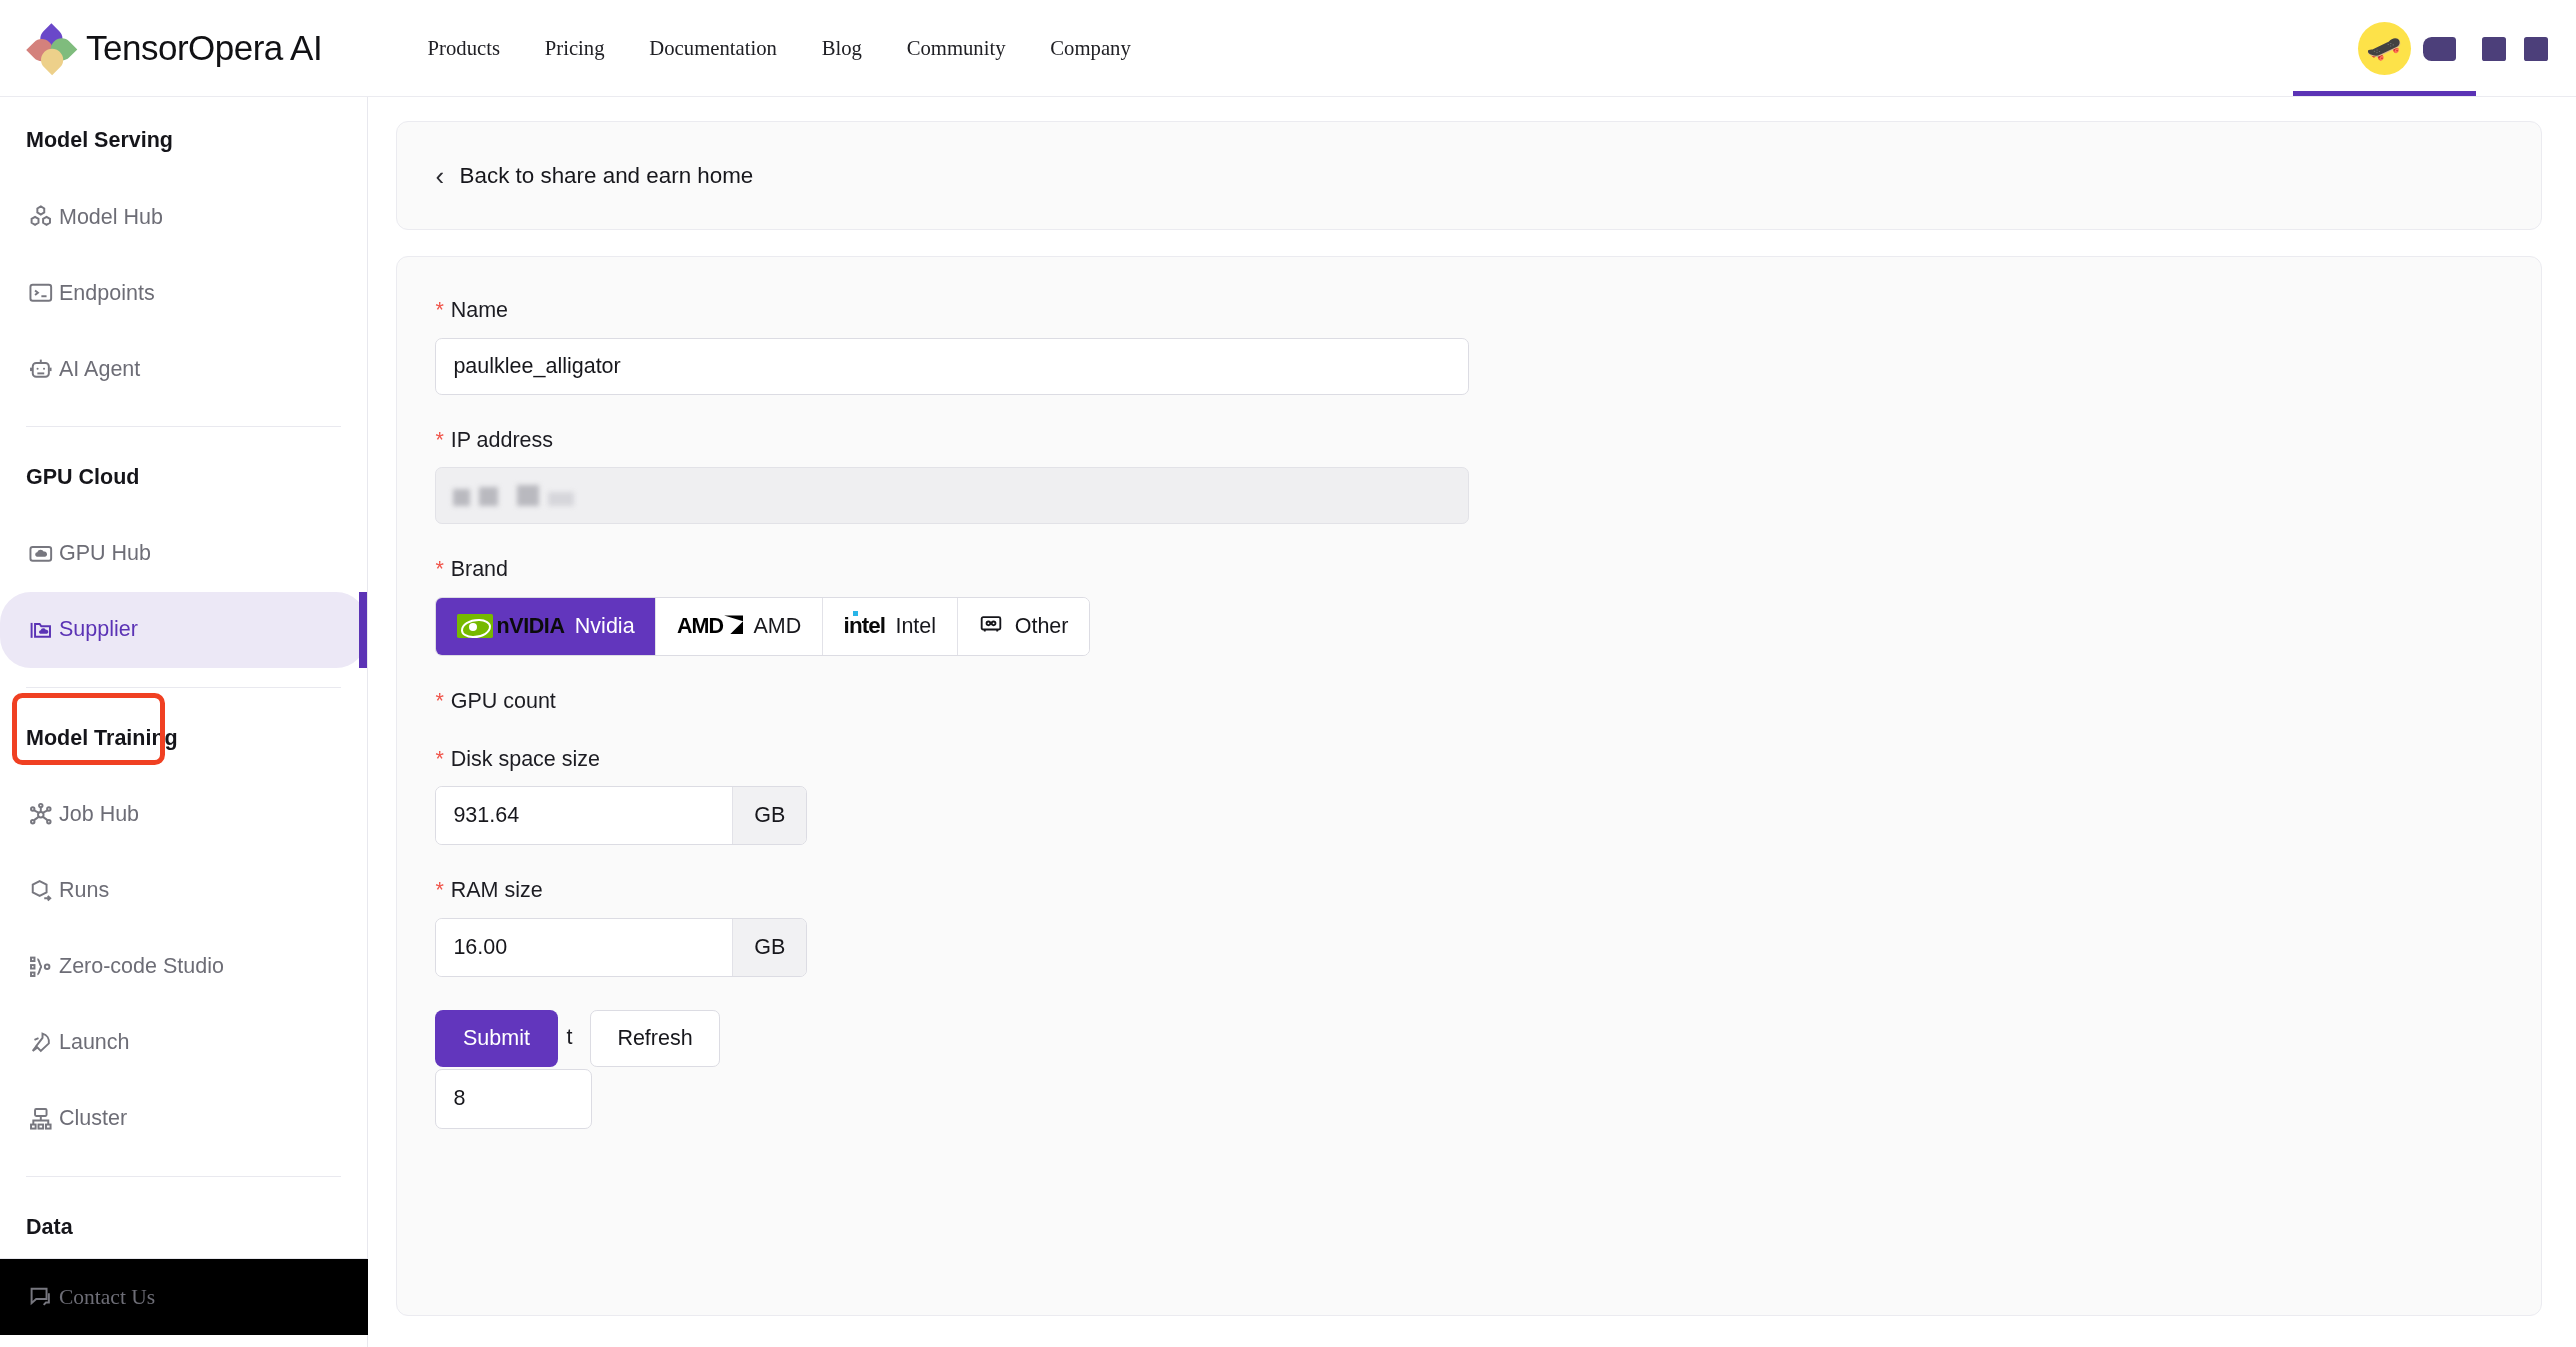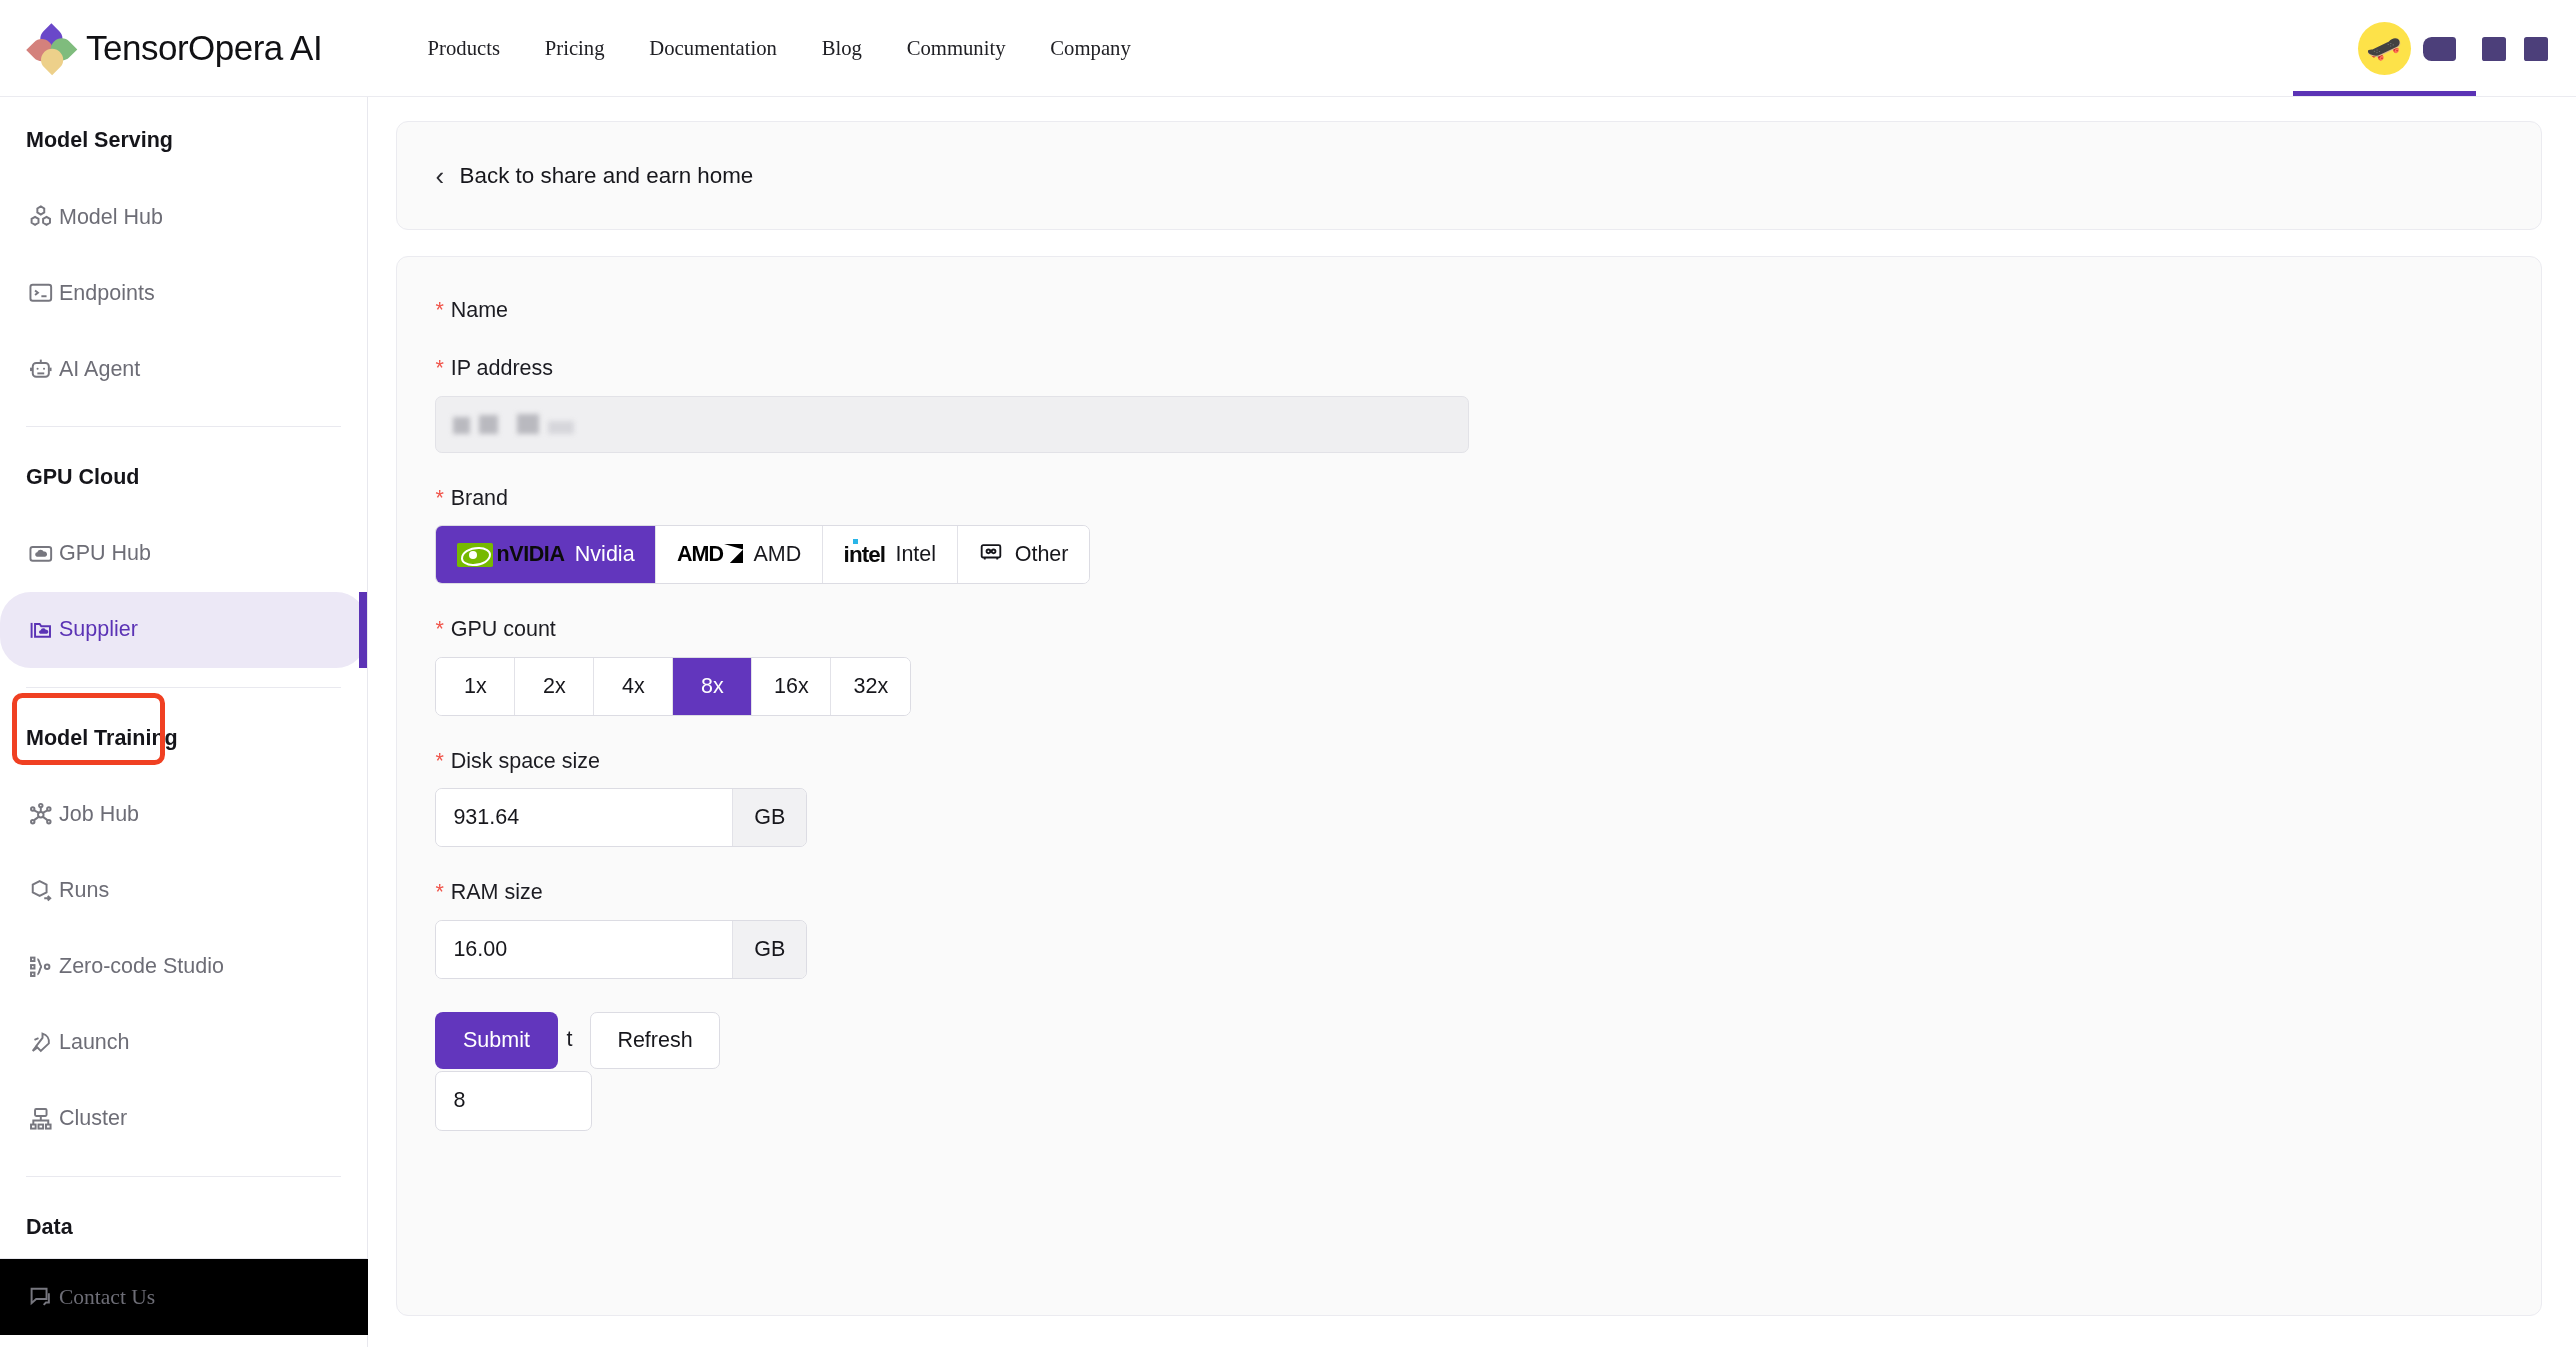--- a/index.html
+++ b/index.html
@@ -408,20 +408,21 @@
     <span class="back-label">Back to share and earn home</span>
   </div>
 
   <div class="panel form-panel">
 
     <div class="field-block">
       <div class="field-label">
         <span class="req">*</span>
         <span>Name</span>
       </div>
+      <div class="text-input">paulklee_alligator</div>
     </div>
 
     <div class="field-block">
       <div class="field-label">
         <span class="req">*</span>
         <span>IP address</span>
       </div>
       <div class="text-input disabled">
         <span class="blurmask">
           <span class="b1"></span>
@@ -465,28 +466,20 @@
           <span>Other</span>
         </div>
       </div>
     </div>
 
     <div class="field-block">
       <div class="field-label">
         <span class="req">*</span>
         <span>GPU count</span>
       </div>
-      <div class="seg count">
-        <div class="opt">1x</div>
-        <div class="opt">2x</div>
-        <div class="opt">4x</div>
-        <div class="opt sel">8x</div>
-        <div class="opt">16x</div>
-        <div class="opt">32x</div>
-      </div>
     </div>
 
     <div class="field-block">
       <div class="field-label">
         <span class="req">*</span>
         <span>Disk space size</span>
       </div>
       <div class="unit-row">
         <div class="val">931.64</div>
         <div class="unit">GB</div>

